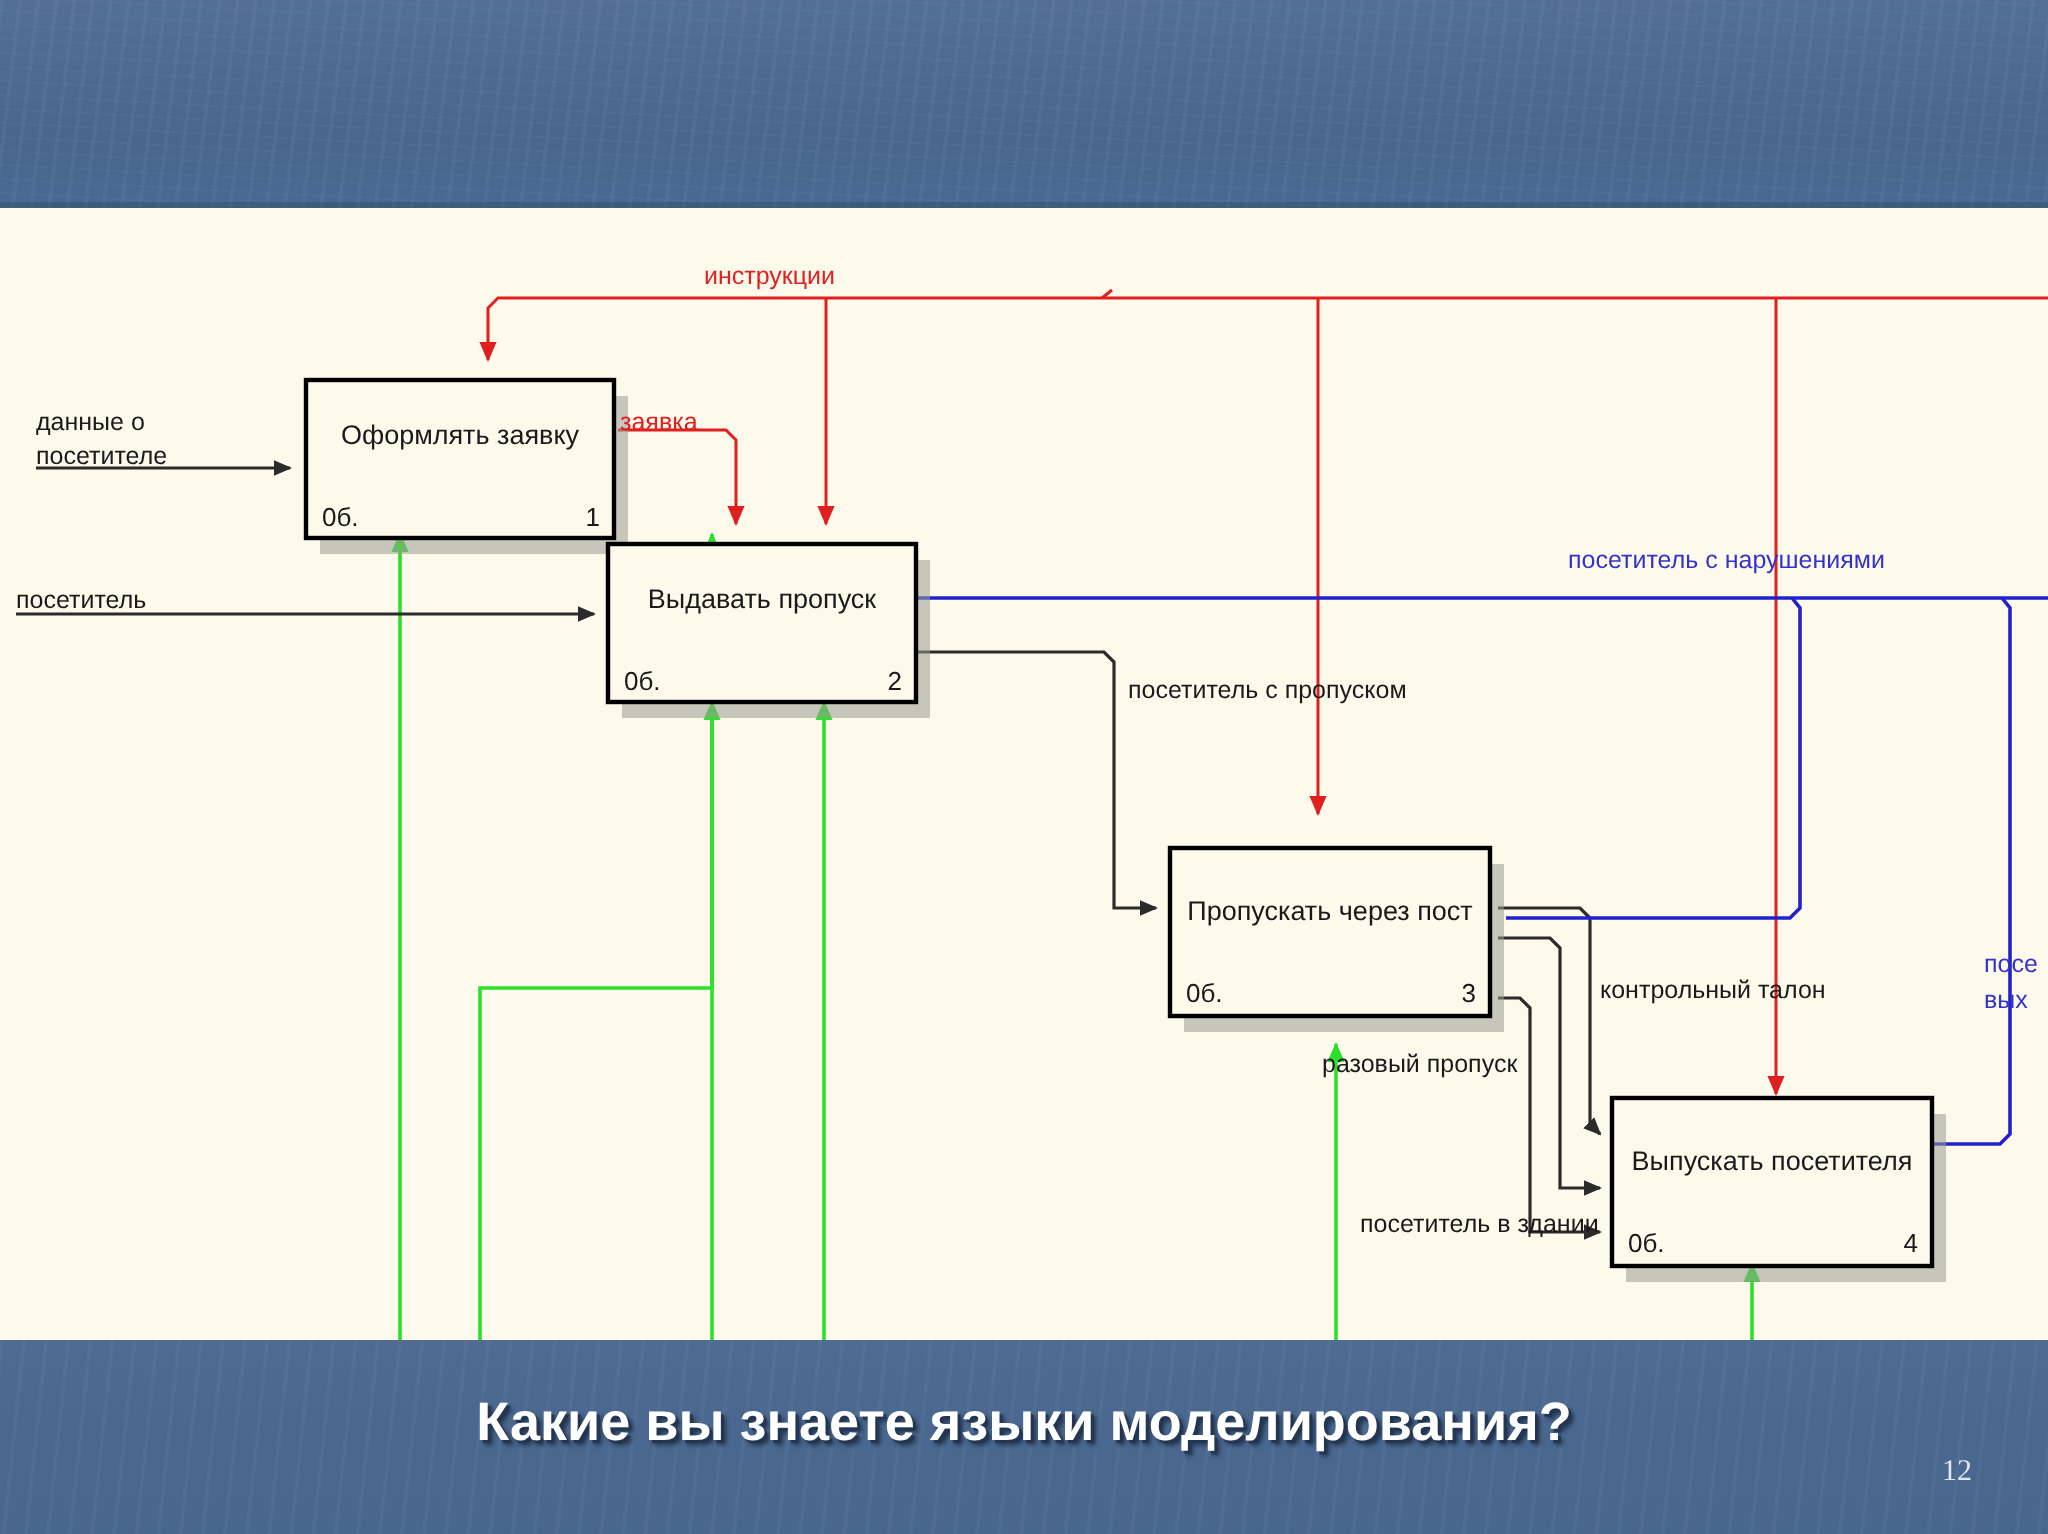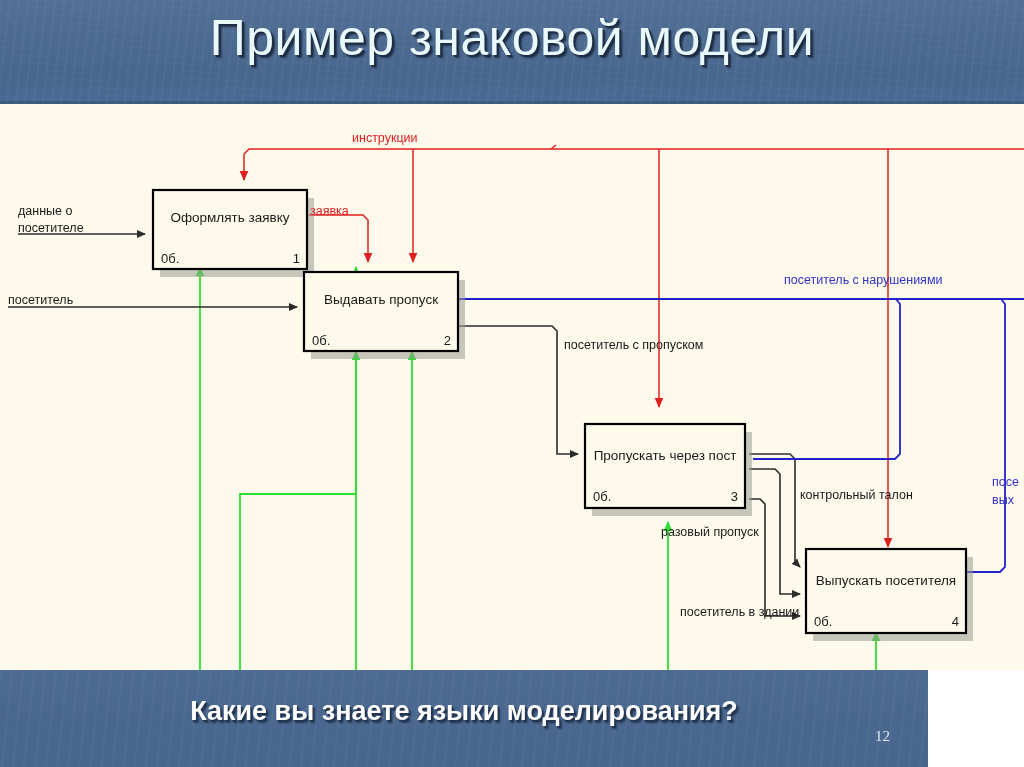--- a/index.html
+++ b/index.html
@@ -106,21 +106,21 @@
   }
   .lbl.black { fill: #1a1a1a; }
   .lbl.red   { fill: #e02020; }
   .lbl.blue  { fill: #3333cc; }
 
   
   #footer {
     position: absolute;
     left: 0;
     top: 670px;
-    width: 928px;
+    width: 1024px;
     height: 97px;
     background:
       linear-gradient(180deg, #4e6b92 0%, #4a678f 50%, #48678f 100%);
     overflow: hidden;
   }
   #footer-noise {
     position: absolute;
     inset: 0;
     background:
       repeating-linear-gradient(96deg, rgba(255,255,255,.03) 0px, rgba(255,255,255,.03) 2px, rgba(0,0,0,0) 2px, rgba(0,0,0,0) 11px);
@@ -146,21 +146,20 @@
     font-family: "Liberation Serif", serif;
   }
 </style>
 </head>
 <body>
 
 <div id="slide">
 
   <div id="header">
     <div id="header-noise"></div>
-    <div id="title">Пример знаковой модели</div>
   </div>
 
   <div id="canvas-wrap">
     <svg id="diagram" width="1024" height="566" viewBox="0 0 1024 566" xmlns="http://www.w3.org/2000/svg">
 
       <defs>
         <marker id="arrowBlack" markerWidth="9" markerHeight="9" refX="8" refY="4.5" orient="auto" markerUnits="userSpaceOnUse">
           <path d="M0,0.6 L9,4.5 L0,8.4 Z" fill="#2b2b2b"></path>
         </marker>
         <marker id="arrowRed" markerWidth="10" markerHeight="10" refX="9" refY="5" orient="auto" markerUnits="userSpaceOnUse">

